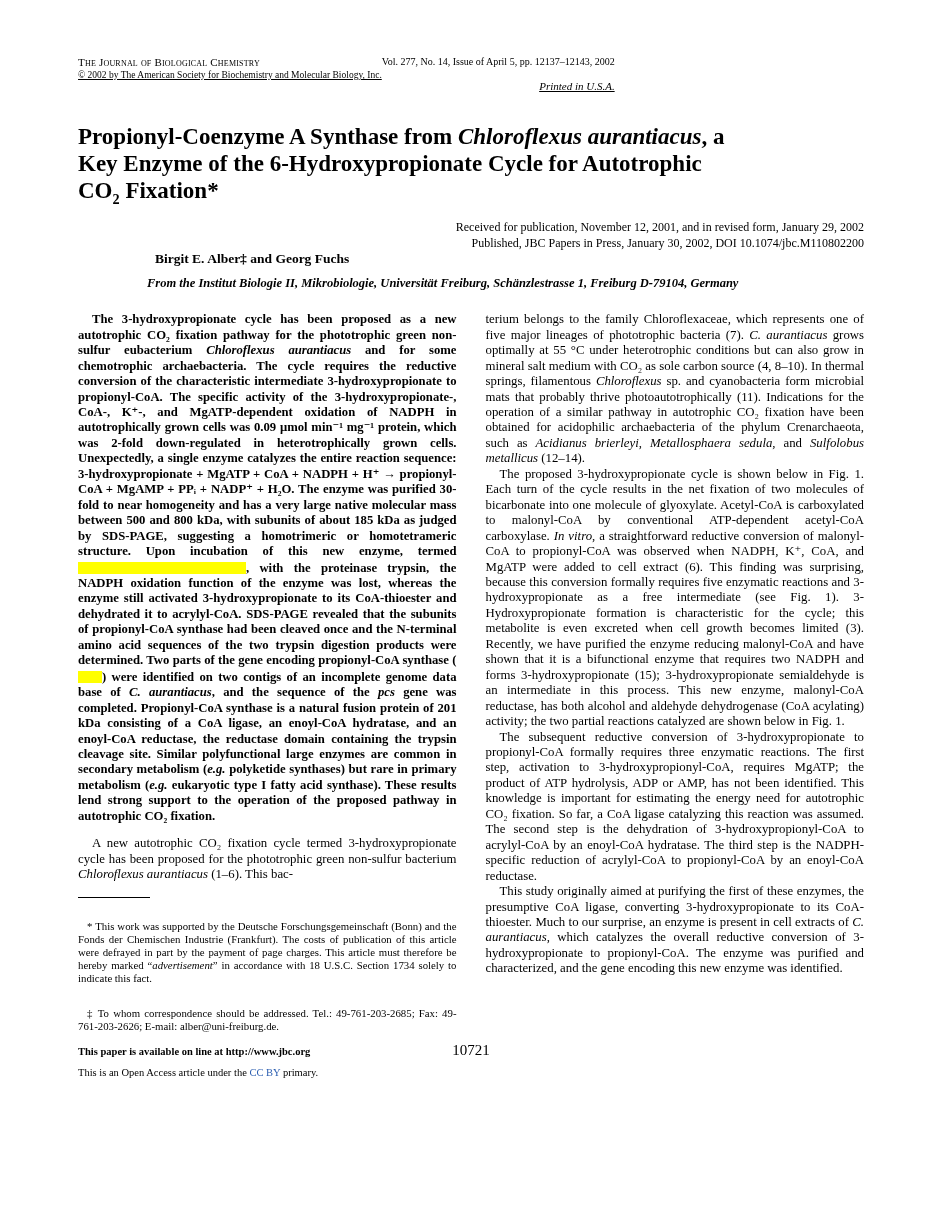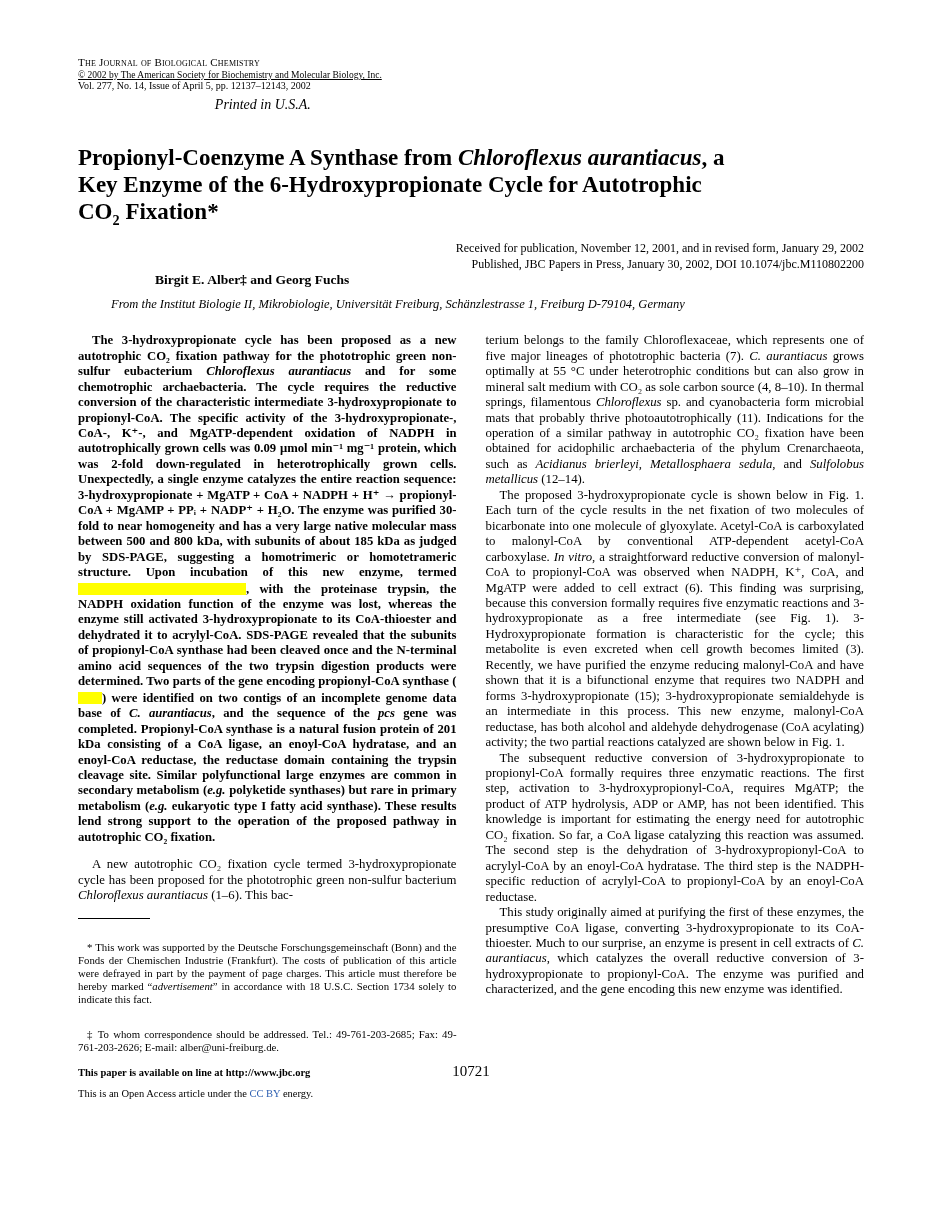--- a/index.html
+++ b/index.html
@@ -6,33 +6,33 @@
   html, body { background: #ffffff; }
   body {
     width: 941px; height: 1222px;
     position: relative; overflow: hidden;
     font-family: "Liberation Serif", "DejaVu Serif", serif;
     color: #000;
   }
   .content { position: absolute; left: 78px; top: 56px; width: 786px; }
 
   
-  .masthead { display: flex; justify-content: flex-start; align-items: flex-start; flex-direction: column; }
+  .masthead { display: flex; justify-content: flex-start; align-items: flex-start; }
   .journal-name { font-variant: small-caps; font-size: 11px; letter-spacing: .2px; }
   .copyright { font-size: 9.5px; margin-top: 2px; text-decoration: underline; }
   .masthead-right { text-align: right; }
   .volume-line { font-size: 10px; }
-  .printed-line { font-size: 14px; font-style: italic; margin-top: 6px; }
+  .printed-line { font-size: 11px; font-style: italic; margin-top: 13px; text-decoration: underline; }
 
   
   .article-title { margin-top: 32px; font-size: 23px; font-weight: 700; line-height: 1.17; }
   .title-line { display: block; }
   .received-block { margin-top: 13px; text-align: right; font-size: 12px; line-height: 1.3; }
   .authors { margin-left: 77px; font-weight: 700; font-size: 13.5px; }
-  .affiliation { margin-top: 9px; margin-left: 33px; font-style: italic; font-size: 12.5px; }
+  .affiliation { margin-top: 9px; margin-left: 69px; font-style: italic; font-size: 12.5px; font-weight: bold; }
 
   
   .columns { margin-top: 21px; display: flex; gap: 29px; }
   .column { width: 378.5px; }
   p { text-align: justify; }
   .abstract { font-weight: 700; font-size: 12.7px; line-height: 15.45px; text-indent: 14px; }
   .intro { margin-top: 12px; }
   .body-p { font-size: 12.8px; line-height: 15.45px; }
   .indent { text-indent: 14px; }
 
@@ -102,16 +102,16 @@
         <p class="body-p indent"><span>The subsequent reductive conversion of 3-hydroxypropionate to propionyl-CoA formally requires three enzymatic reactions. The first step, activation to 3-hydroxypropionyl-CoA, requires MgATP; the product of ATP hydrolysis, ADP or AMP, has not been identified. This knowledge is important for estimating the energy need for autotrophic CO₂ fixation. So far, a CoA ligase catalyzing this reaction was assumed. The second step is the dehydration of 3-hydroxypropionyl-CoA to acrylyl-CoA by an enoyl-CoA hydratase. The third step is the NADPH-specific reduction of acrylyl-CoA to propionyl-CoA by an enoyl-CoA reductase.</span></p>
         <p class="body-p indent"><span>This study originally aimed at purifying the first of these enzymes, the presumptive CoA ligase, converting 3-hydroxypropionate to its CoA-thioester. Much to our surprise, an enzyme is present in cell extracts of </span><span class="run-i">C. aurantiacus</span><span>, which catalyzes the overall reductive conversion of 3-hydroxypropionate to propionyl-CoA. The enzyme was purified and characterized, and the gene encoding this new enzyme was identified.</span></p>
       </div>
     </div>
 
     <div class="footer-row">
       <div class="availability">This paper is available on line at http://www.jbc.org</div>
       <div class="page-number">10721</div>
     </div>
 
-    <div class="open-access"><span>This is an Open Access article under the </span><a class="cc-link" href="#">CC BY</a><span> energy.</span></div>
+    <div class="open-access"><span>This is an Open Access article under the </span><a class="cc-link" href="#">CC BY</a><span> primary.</span></div>
 
   </div>
 </div>
 
 </body></html>

